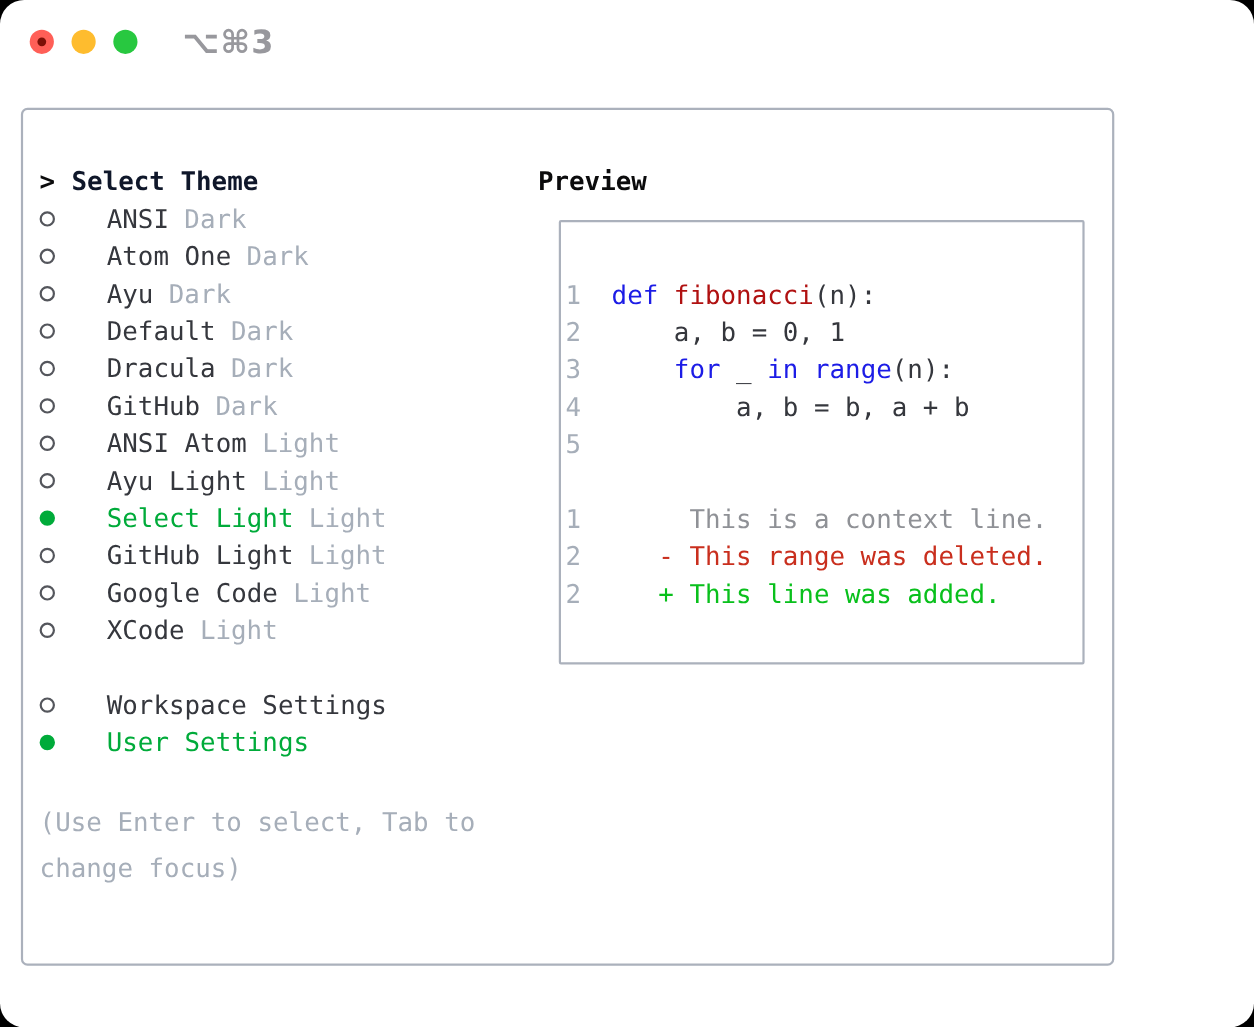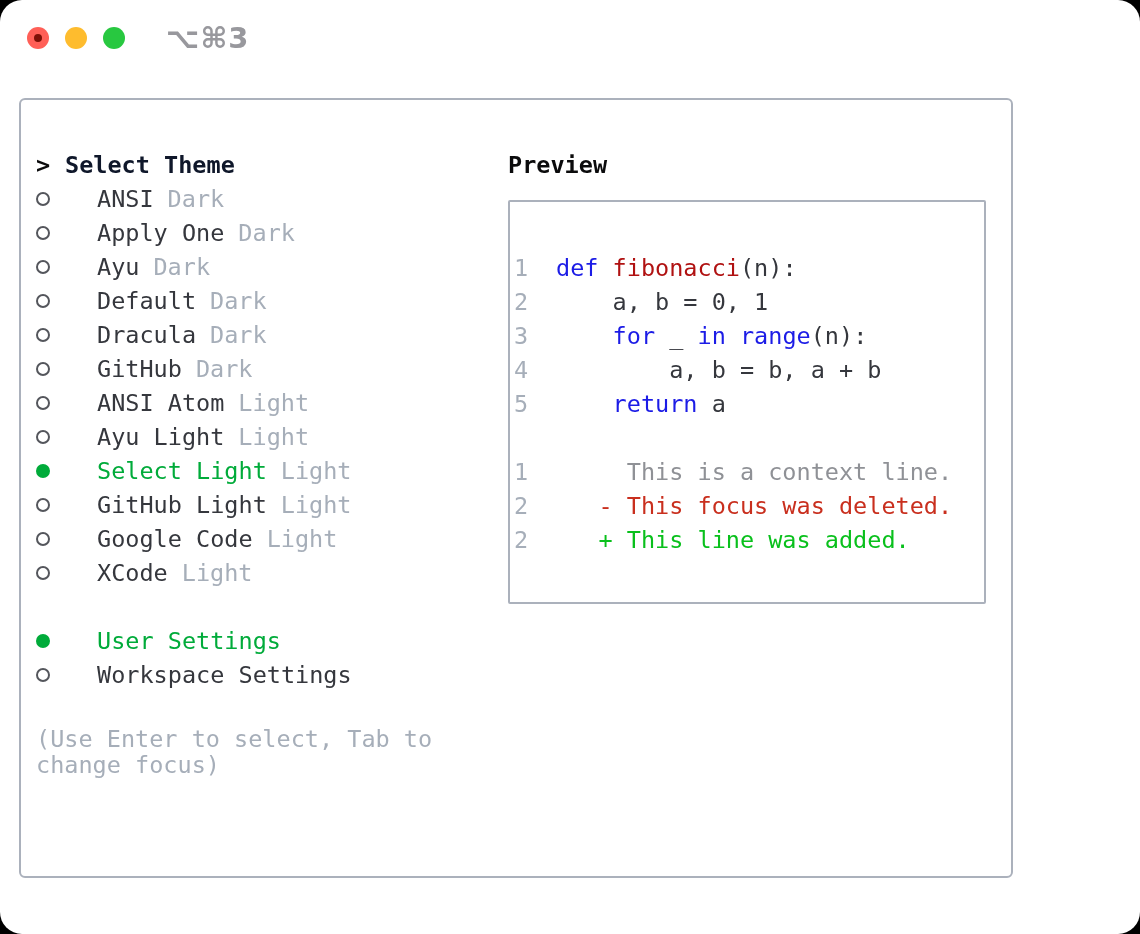--- a/index.html
+++ b/index.html
@@ -35,26 +35,26 @@
   .prompt{font-weight:bold;color:#0b0b0c;}
   .title{font-weight:bold;color:#0f172a;white-space:pre;}
   .dot{width:14px;height:14px;border-radius:50%;border:2px solid #54565c;box-sizing:border-box;}
   .option{cursor:pointer;}
   .option .label{white-space:pre;margin-left:32px;}
   .option .variant{color:var(--muted-gray);margin-left:14px;white-space:pre;}
   .option.selected .dot{background:var(--accent-green);border-color:var(--accent-green);}
   .option.selected .label{color:var(--accent-green);}
   .apply{margin-top:34px;}
   .help{
-    margin-top:34px;width:420px;font-size:23.5px;line-height:26px;
+    margin-top:34px;width:420px;font-size:23.5px;line-height:42px;
     color:var(--muted-gray);
   }
   
   .preview-title{
-    position:absolute;left:487px;top:48px;height:34px;line-height:34px;
+    position:absolute;left:468px;top:48px;height:34px;line-height:34px;
     font-size:23.5px;font-weight:bold;color:#0b0b0c;
   }
   .preview-box{
     position:absolute;left:487px;top:100px;width:478px;height:404px;
     border:2px solid var(--border-gray);border-radius:2px;box-sizing:border-box;
     padding:49px 0 0 4px;overflow:hidden;background:#fff;
   }
   .cline{display:flex;align-items:center;height:34px;font-size:23.5px;}
   .ln{width:14px;flex:none;margin-right:28px;text-align:right;color:var(--muted-gray);}
   .code{white-space:pre;color:var(--text-dark);}
@@ -90,21 +90,21 @@
             <span class="marker">
               <span class="dot"></span>
             </span>
             <span class="label">ANSI</span>
             <span class="variant">Dark</span>
           </div>
           <div class="row option">
             <span class="marker">
               <span class="dot"></span>
             </span>
-            <span class="label">Apply One</span>
+            <span class="label">Atom One</span>
             <span class="variant">Dark</span>
           </div>
           <div class="row option">
             <span class="marker">
               <span class="dot"></span>
             </span>
             <span class="label">Ayu</span>
             <span class="variant">Dark</span>
           </div>
           <div class="row option">
@@ -167,32 +167,32 @@
             <span class="marker">
               <span class="dot"></span>
             </span>
             <span class="label">XCode</span>
             <span class="variant">Light</span>
           </div>
         </div>
 
       <div class="apply">
         <div id="apply-list">
+            <div class="row option">
+              <span class="marker">
+                <span class="dot"></span>
+              </span>
+              <span class="label">Workspace Settings</span>
+            </div>
             <div class="row option selected">
               <span class="marker">
                 <span class="dot"></span>
               </span>
               <span class="label">User Settings</span>
             </div>
-            <div class="row option">
-              <span class="marker">
-                <span class="dot"></span>
-              </span>
-              <span class="label">Workspace Settings</span>
-            </div>
           </div>
       </div>
 
       <div class="help">(Use Enter to select, Tab to change focus)</div>
     </div>
 
     <div class="preview-title">Preview</div>
 
     <div class="preview-box">
       <div id="code-lines">
@@ -207,31 +207,30 @@
           <div class="cline">
             <span class="ln">3</span>
             <span class="code"><span>    </span><span class="kw">for</span><span> _ </span><span class="kw">in</span><span> </span><span class="kw">range</span><span>(n):</span></span>
           </div>
           <div class="cline">
             <span class="ln">4</span>
             <span class="code"><span>        a, b = b, a + b</span></span>
           </div>
           <div class="cline">
             <span class="ln">5</span>
-            <span class="code"><span>    </span><span class="kw">return</span><span> a</span></span>
           </div>
         </div>
       <div id="diff-lines" class="diff-lines">
           <div class="cline">
             <span class="ln">1</span>
             <span class="code ctx">     This is a context line.</span>
           </div>
           <div class="cline">
             <span class="ln">2</span>
-            <span class="code del">   - This focus was deleted.</span>
+            <span class="code del">   - This range was deleted.</span>
           </div>
           <div class="cline">
             <span class="ln">2</span>
             <span class="code add">   + This line was added.</span>
           </div>
         </div>
     </div>
 
   </div>
 </div>

